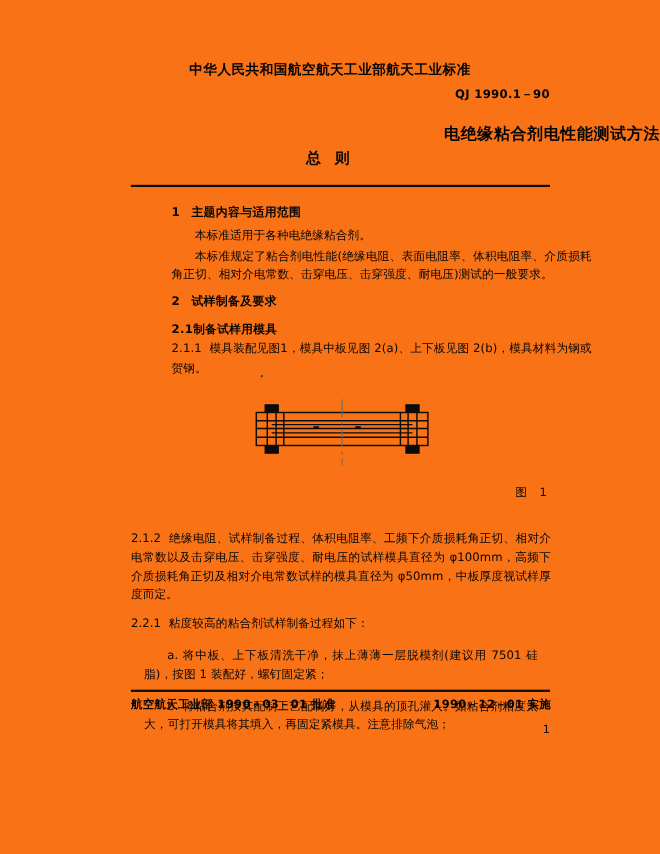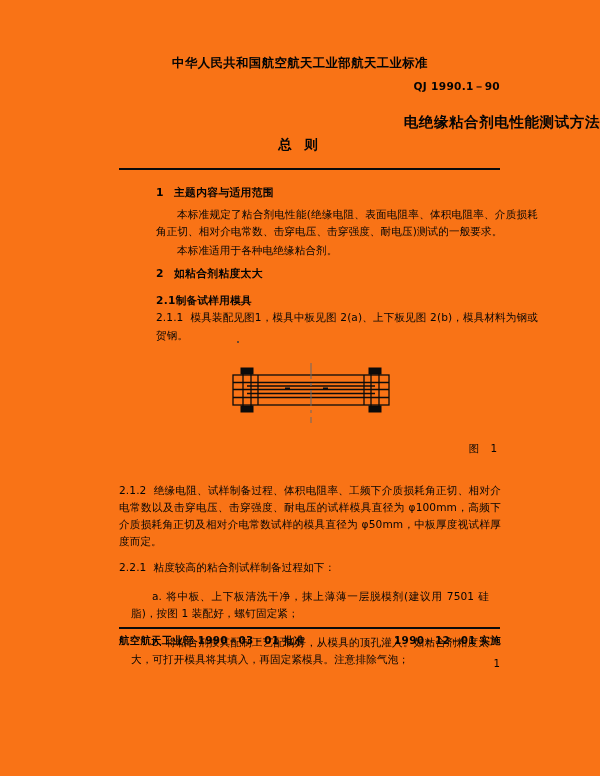--- a/index.html
+++ b/index.html
@@ -217,28 +217,28 @@
   <div class="doc-subtitle">总 则</div>
 
   <div class="rule-top"></div>
 
   <div class="body-area">
 
     <div class="sec-head">
       <span class="num">1</span><span>主题内容与适用范围</span>
     </div>
 
+    <p class="para indent">本标准适用于各种电绝缘粘合剂。</p>
+
     <p class="para indent">本标准规定了粘合剂电性能(绝缘电阻、表面电阻率、体积电阻率、介质损耗角正切、相对介电常数、击穿电压、击穿强度、耐电压)测试的一般要求。</p>
 
-    <p class="para indent">本标准适用于各种电绝缘粘合剂。</p>
-
     <div class="gap-sm"></div>
 
     <div class="sec-head">
-      <span class="num">2</span><span>如粘合剂粘度太大</span>
+      <span class="num">2</span><span>试样制备及要求</span>
     </div>
 
     <div class="gap-sm"></div>
 
     <div class="sub-head">
       <span class="num" style="min-width:26px">2.1</span><span>制备试样用模具</span>
     </div>
 
     <p class="num-para">
       <span class="lbl">2.1.1</span><span>模具装配见图1，模具中板见图 2(a)、上下板见图 2(b)，模具材料为钢或贺钢。</span>

